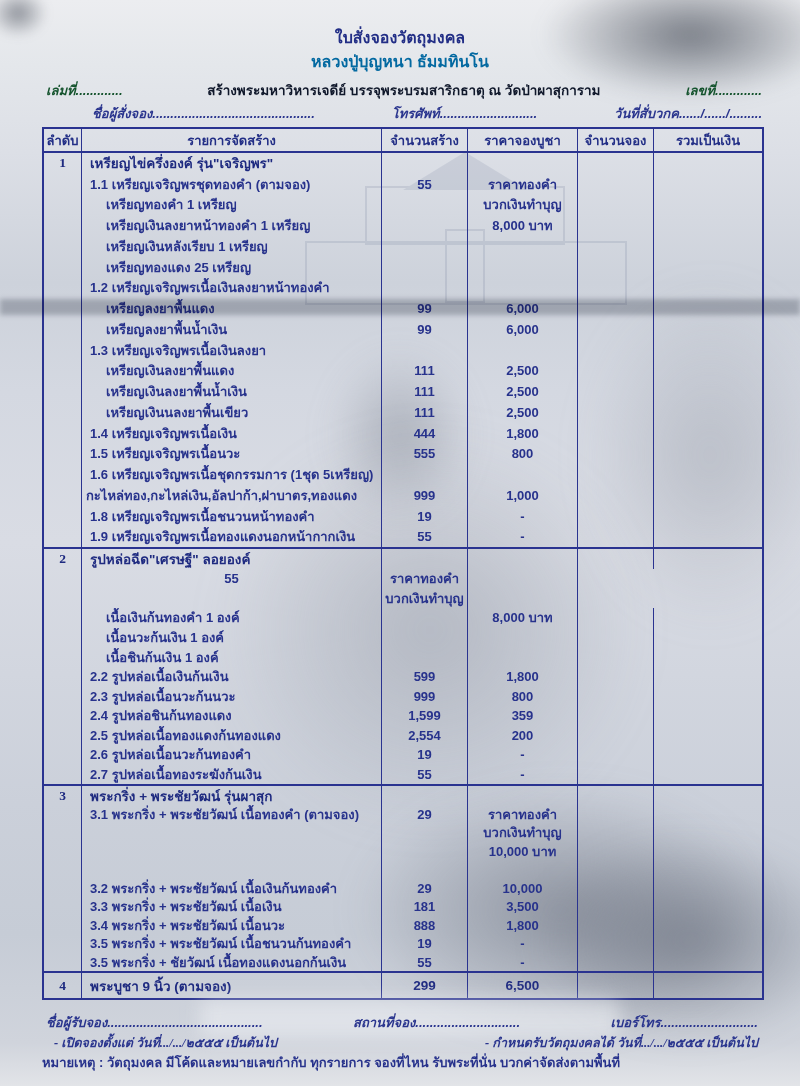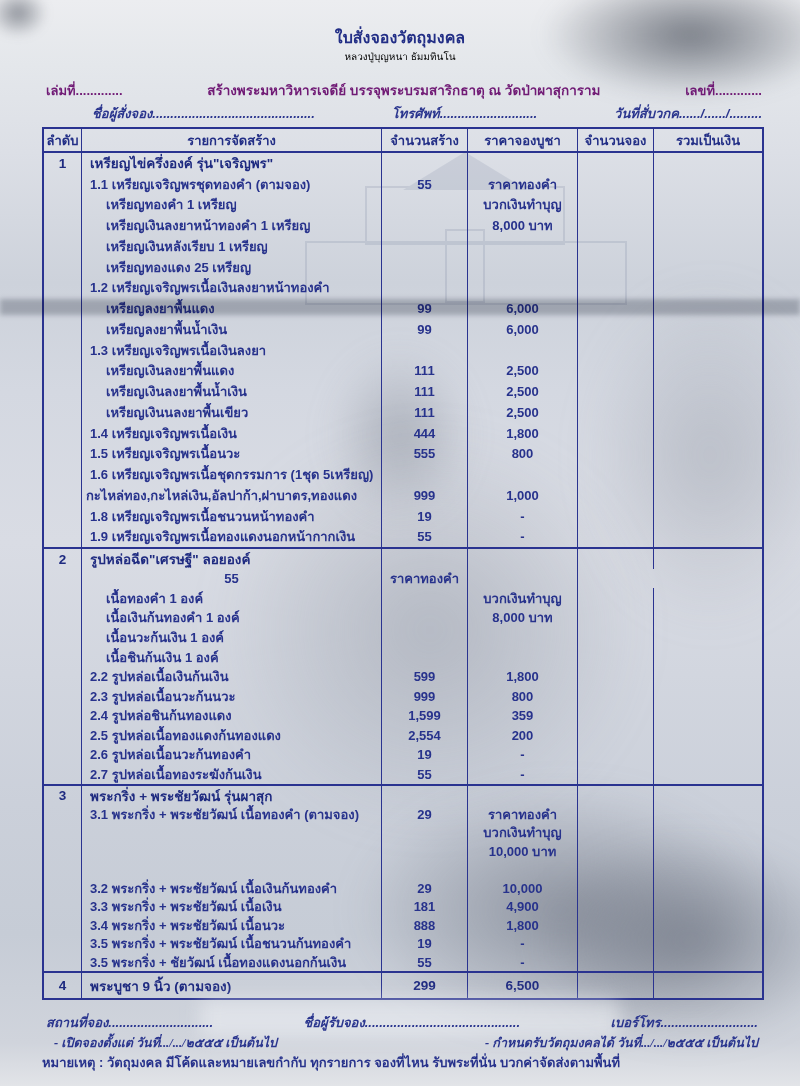--- a/index.html
+++ b/index.html
@@ -40,43 +40,43 @@
   .temple{position:absolute;top:150px;left:305px;width:320px;height:155px;
     opacity:.22;pointer-events:none;}
   .temple .base{position:absolute;bottom:0;left:0;width:318px;height:60px;border:2px solid #7f8aa4;}
   .temple .mid{position:absolute;bottom:60px;left:60px;width:196px;height:55px;border:2px solid #7f8aa4;}
   .temple .door{position:absolute;bottom:2px;left:140px;width:36px;height:70px;border:2px solid #7f8aa4;}
   .temple .roof{position:absolute;bottom:115px;left:98px;width:0;height:0;
     border-left:62px solid transparent;border-right:62px solid transparent;border-bottom:38px solid #8b95ad;}
   .title{position:absolute;top:25px;left:0;width:100%;text-align:center;
     font-size:16px;font-weight:700;color:#222e86;z-index:3;}
   .subtitle{position:absolute;top:49px;left:0;width:100%;text-align:center;
-    font-size:10px;font-weight:400;color:#000000;z-index:3;}
+    font-size:16px;font-weight:700;color:#0369a1;z-index:3;}
   .meta1{position:absolute;top:79px;left:46px;width:716px;display:flex;
     justify-content:space-between;align-items:baseline;font-size:13px;z-index:3;}
-  .meta1 .lbl{font-weight:700;color:#701a75;}
-  .meta1 .proj{font-weight:700;color:#701a75;font-size:13.5px;}
+  .meta1 .lbl{font-style:italic;font-weight:700;color:#14532d;}
+  .meta1 .proj{font-weight:700;color:#0f172a;font-size:13.5px;}
   .meta2{position:absolute;top:103px;left:46px;width:716px;display:flex;
     justify-content:space-between;align-items:baseline;font-size:13px;z-index:3;}
   .meta2 span{font-style:italic;font-weight:700;color:#2a358e;margin-left:46px;}
   
   .otable{position:absolute;top:127px;left:42px;width:722px;z-index:2;
     border:2px solid #2a3390;background:transparent;box-sizing:border-box;}
   .thead{display:grid;grid-template-columns:38px 300px 86px 110px 76px 108px;
     border-bottom:2px solid #2a3390;}
   .hc{height:22px;display:flex;align-items:center;justify-content:center;
     font-size:13px;font-weight:700;color:#222e86;border-right:1.5px solid #2a3390;box-sizing:border-box;}
   .hc:last-child{border-right:none;}
   .section{border-bottom:2px solid #2a3390;}
   .section:last-child{border-bottom:none;}
   .row{display:grid;grid-template-columns:38px 300px 86px 110px 76px 108px;}
   .cell{display:flex;align-items:center;font-size:13px;color:#27328c;font-weight:600;
     border-right:1.5px solid #2a3390;box-sizing:border-box;overflow:hidden;white-space:nowrap;}
   .cell:last-child{border-right:none;}
-  .c0{justify-content:center;}
+  .c0{justify-content:center;font-family:Liberation Serif, serif;}
   .c2,.c3{justify-content:center;}
   .in0{padding-left:4px;}
   .in1{padding-left:8px;}
   .in2{padding-left:24px;}
   .hdr .cell{font-weight:700;color:#1e2a80;font-size:13.5px;}
   .s1 .row{height:20.75px;}
   .s2 .row{height:19.6px;}
   .s3 .row{height:18.5px;}
   .s4 .row{height:25px;}
   
@@ -298,21 +298,20 @@
         </div>
         <div class="row">
           <div class="cell c0"></div>
           <div class="cell c2">55</div>
           <div class="cell c3">ราคาทองคำ</div>
           <div class="cell c4"></div>
           <div class="cell c5"></div>
         </div>
         <div class="row">
           <div class="cell c0"></div>
-          <div class="cell c1 in2">เนื้อทองคำ 1 องค์</div>
           <div class="cell c2"></div>
           <div class="cell c3">บวกเงินทำบุญ</div>
           <div class="cell c4"></div>
           <div class="cell c5"></div>
         </div>
         <div class="row">
           <div class="cell c0"></div>
           <div class="cell c1 in2">เนื้อเงินก้นทองคำ 1 องค์</div>
           <div class="cell c2"></div>
           <div class="cell c3">8,000 บาท</div>
@@ -430,21 +429,21 @@
           <div class="cell c1 in1">3.2 พระกริ่ง + พระชัยวัฒน์ เนื้อเงินก้นทองคำ</div>
           <div class="cell c2">29</div>
           <div class="cell c3">10,000</div>
           <div class="cell c4"></div>
           <div class="cell c5"></div>
         </div>
         <div class="row">
           <div class="cell c0"></div>
           <div class="cell c1 in1">3.3 พระกริ่ง + พระชัยวัฒน์ เนื้อเงิน</div>
           <div class="cell c2">181</div>
-          <div class="cell c3">4,900</div>
+          <div class="cell c3">3,500</div>
           <div class="cell c4"></div>
           <div class="cell c5"></div>
         </div>
         <div class="row">
           <div class="cell c0"></div>
           <div class="cell c1 in1">3.4 พระกริ่ง + พระชัยวัฒน์ เนื้อนวะ</div>
           <div class="cell c2">888</div>
           <div class="cell c3">1,800</div>
           <div class="cell c4"></div>
           <div class="cell c5"></div>
@@ -473,21 +472,21 @@
           <div class="cell c2">299</div>
           <div class="cell c3">6,500</div>
           <div class="cell c4"></div>
           <div class="cell c5"></div>
         </div>
       </div>
     </div>
 </div>
 
 <div class="f1">
+  <span>ชื่อผู้รับจอง...........................................</span>
   <span>สถานที่จอง.............................</span>
-  <span>ชื่อผู้รับจอง...........................................</span>
   <span>เบอร์โทร...........................</span>
 </div>
 <div class="f2">
   <span>-  เปิดจองตั้งแต่ วันที่.../.../๒๕๕๕ เป็นต้นไป</span>
   <span>-  กำหนดรับวัตถุมงคลได้   วันที่.../.../๒๕๕๕ เป็นต้นไป</span>
 </div>
 <div class="f3">หมายเหตุ : วัตถุมงคล มีโค้ดและหมายเลขกำกับ ทุกรายการ จองที่ไหน รับพระที่นั่น บวกค่าจัดส่งตามพื้นที่</div>
 
 </body></html>

